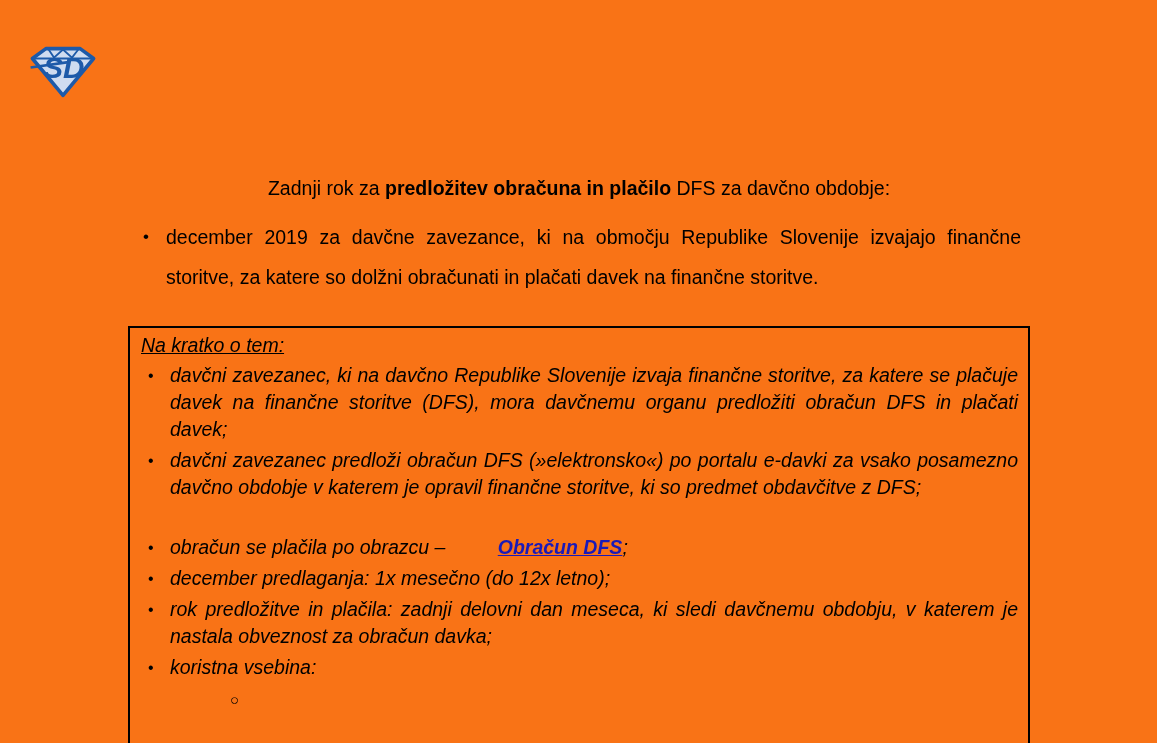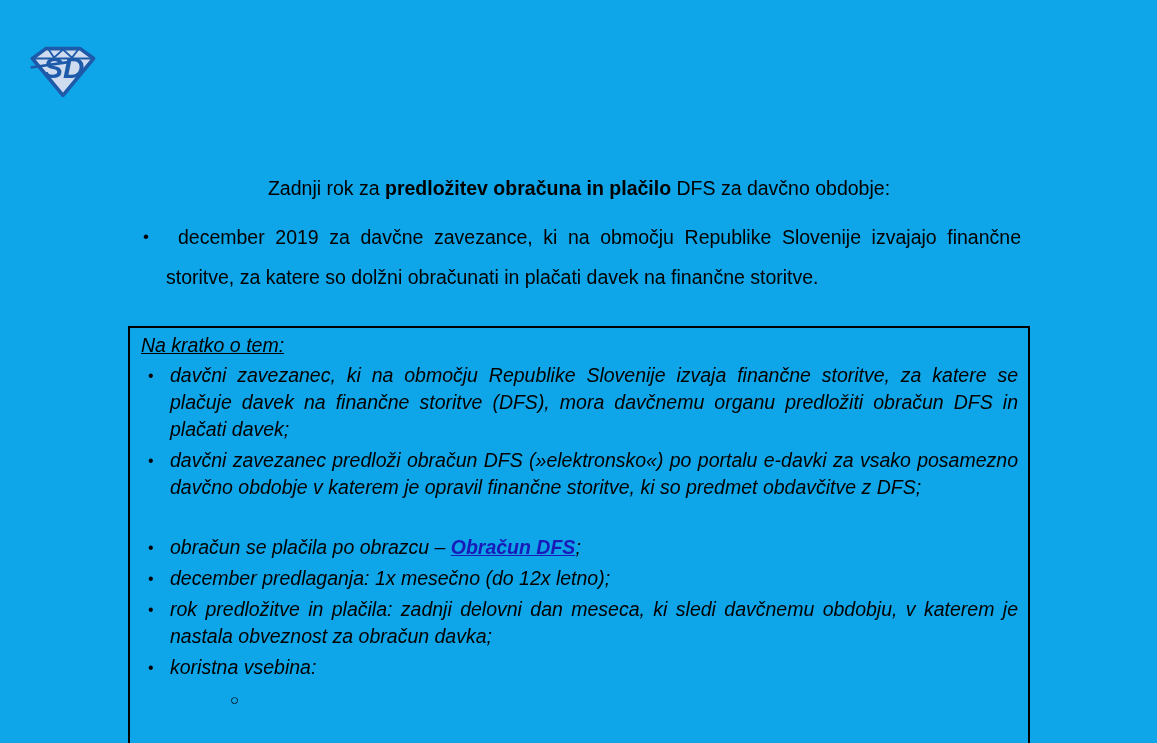--- a/index.html
+++ b/index.html
@@ -6,21 +6,21 @@
     margin: 0;
     padding: 0;
     background: #ffffff;
     font-family: "Liberation Sans", "DejaVu Sans", sans-serif;
   }
   .page {
     position: relative;
     width: 1157px;
     height: 743px;
     overflow: hidden;
-    background: #0ea5e9;
+    background: #f97316;
   }
   
   .logo {
     position: absolute;
     left: 27px;
     top: 44px;
     width: 72px;
     height: 56px;
   }
   
@@ -46,21 +46,21 @@
     padding-left: 29px;
     line-height: 40px;
     text-align: justify;
   }
   .outer-bullet .dot {
     position: absolute;
     left: 6px;
     top: 0;
     font-size: 17px;
   }
-  .outer-bullet p { margin: 12px; display: inline; }
+  .outer-bullet p { margin: 0; display: inline; }
   
   .box {
     position: relative;
     margin: 29px 0 0 -9px;
     width: 877px;                 
     border: 2px solid #000000;
     border-bottom: none;
     height: 420px;                
     padding: 4px 10px 0 11px;
     font-style: italic;
@@ -126,33 +126,33 @@
       <span class="dot">•</span>
       <p>december 2019 za davčne zavezance, ki na območju Republike Slovenije izvajajo finančne storitve, za katere so dolžni obračunati in plačati davek na finančne storitve.</p>
     </div>
 
     <div class="box">
 
       <p class="box-heading"><u>Na kratko o tem:</u></p>
 
       <div class="bi">
         <span class="dot">•</span>
-        <p>davčni zavezanec, ki na območju Republike Slovenije izvaja finančne storitve, za katere se plačuje davek na finančne storitve (DFS), mora davčnemu organu predložiti obračun DFS in plačati davek;</p>
+        <p>davčni zavezanec, ki na davčno Republike Slovenije izvaja finančne storitve, za katere se plačuje davek na finančne storitve (DFS), mora davčnemu organu predložiti obračun DFS in plačati davek;</p>
       </div>
 
       <div class="bi">
         <span class="dot">•</span>
         <p>davčni zavezanec predloži obračun DFS (»elektronsko«) po portalu e-davki za vsako posamezno davčno obdobje v katerem je opravil finančne storitve, ki so predmet obdavčitve z DFS;</p>
       </div>
 
       <div class="spacer"></div>
 
       <div class="bi">
         <span class="dot">•</span>
-        <p><span>obračun se plačila po obrazcu – </span><a class="doclink" style="color: rgb(26, 26, 184);">Obračun DFS</a><span>;</span></p>
+        <p><span>obračun se plačila po obrazcu – </span><a class="doclink" style="color: rgb(26, 26, 184); margin-left: 47px;">Obračun DFS</a><span>;</span></p>
       </div>
 
       <div class="bi">
         <span class="dot">•</span>
         <p>december predlaganja: 1x mesečno (do 12x letno);</p>
       </div>
 
       <div class="bi">
         <span class="dot">•</span>
         <p>rok predložitve in plačila: zadnji delovni dan meseca, ki sledi davčnemu obdobju, v katerem je nastala obveznost za obračun davka;</p>

